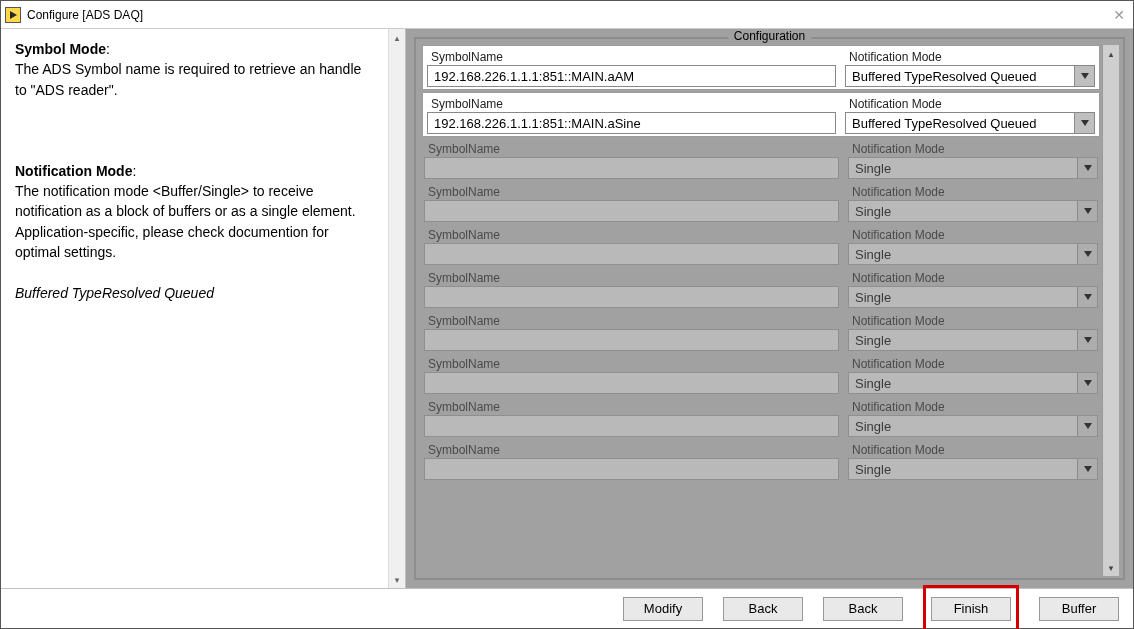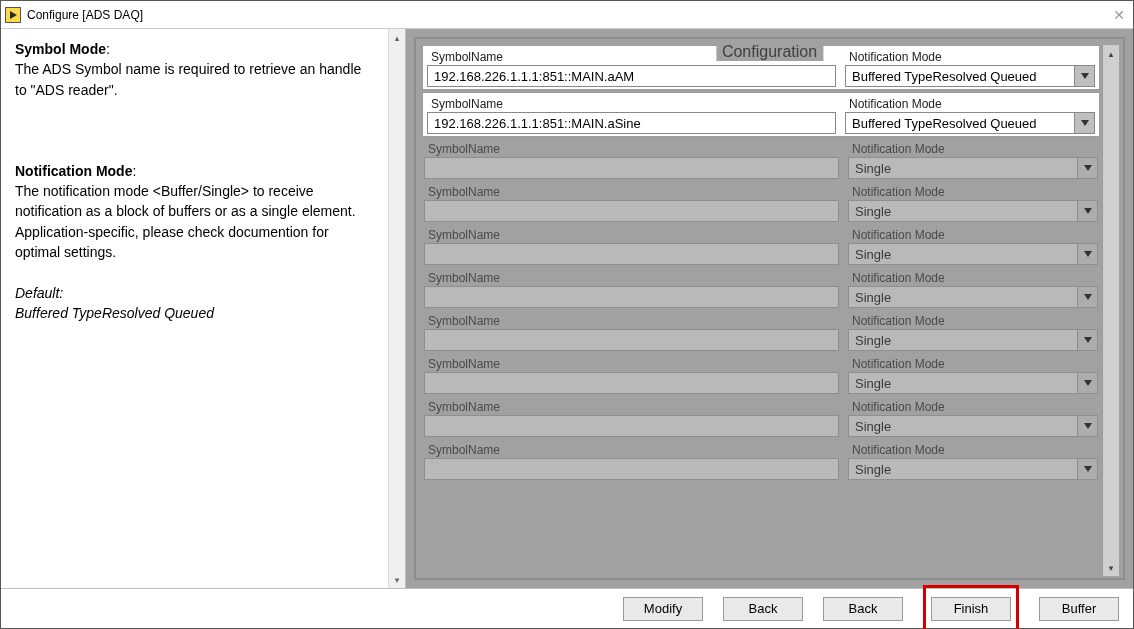--- a/index.html
+++ b/index.html
@@ -14,21 +14,21 @@
   .left { width:405px; border-right:1px solid #c0c0c0; position:relative; display:flex; }
   .left-inner { flex:1; padding:10px 14px 10px 14px; line-height:1.45; font-size:14px; overflow:hidden; }
   .left-inner b { font-weight:700; }
   .left-inner i { font-style:italic; }
   .vscroll-fake { width:17px; background:#f0f0f0; border-left:1px solid #dcdcdc; position:relative; }
   .vscroll-fake .up, .vscroll-fake .down { position:absolute; left:0; width:100%; height:17px; display:flex; align-items:center; justify-content:center; color:#666; font-size:9px; }
   .vscroll-fake .up { top:0; }
   .vscroll-fake .down { bottom:0; }
   .right { flex:1; display:flex; flex-direction:column; background:#a1a1a1; min-width:0; }
   .groupbox { margin:8px 8px 8px 8px; flex:1; position:relative; border:2px solid #8d8d8d; background:#a1a1a1; display:flex; }
-  .group-label { position:absolute; top:-10px; left:50%; transform:translateX(-50%); padding:0 6px; color:#404040; font-size:16px; background:#a1a1a1;margin-top:14px; }
+  .group-label { position:absolute; top:-10px; left:50%; transform:translateX(-50%); padding:0 6px; color:#000000; font-size:12px; background:#a1a1a1; }
   .rows-wrap { flex:1; padding:6px 4px 2px 6px; overflow:hidden; display:flex; }
   .rows { flex:1; display:flex; flex-direction:column; gap:2px; }
   .row { display:flex; gap:9px; padding:1px 2px; }
   .cell { display:flex; flex-direction:column; }
   .cell.sym { flex:1; min-width:0; }
   .cell.mode { width:250px; }
   .cell-label { font-size:12px; padding:2px 4px 1px 4px; color:#222; }
   .row.disabled .cell-label { color:#4a4a4a; }
   .cell-input { height:22px; display:flex; align-items:flex-start; }
   .row.enabled .cell-input.text { background:#fff; border:1px solid #888; }
@@ -73,21 +73,20 @@
         <div>
           <b>Symbol Mode</b><span>:</span>
         </div>
         <div>The ADS Symbol name is  required to retrieve an handle to "ADS reader".</div>
         <br><br><br>
         <div>
           <b>Notification Mode</b><span>:</span>
         </div>
         <div>The notification mode &lt;Buffer/Single&gt; to receive notification as a block of buffers or as a single element. Application-specific, please check documention for optimal settings.</div>
         <br>
-        <div><i>Default:</i></div>
         <div><i>Buffered TypeResolved Queued</i></div>
       </div>
       <div class="vscroll-fake">
         <div class="up">▴</div>
         <div class="down">▾</div>
       </div>
     </div>
 
     <div class="right">
       <div class="groupbox">

